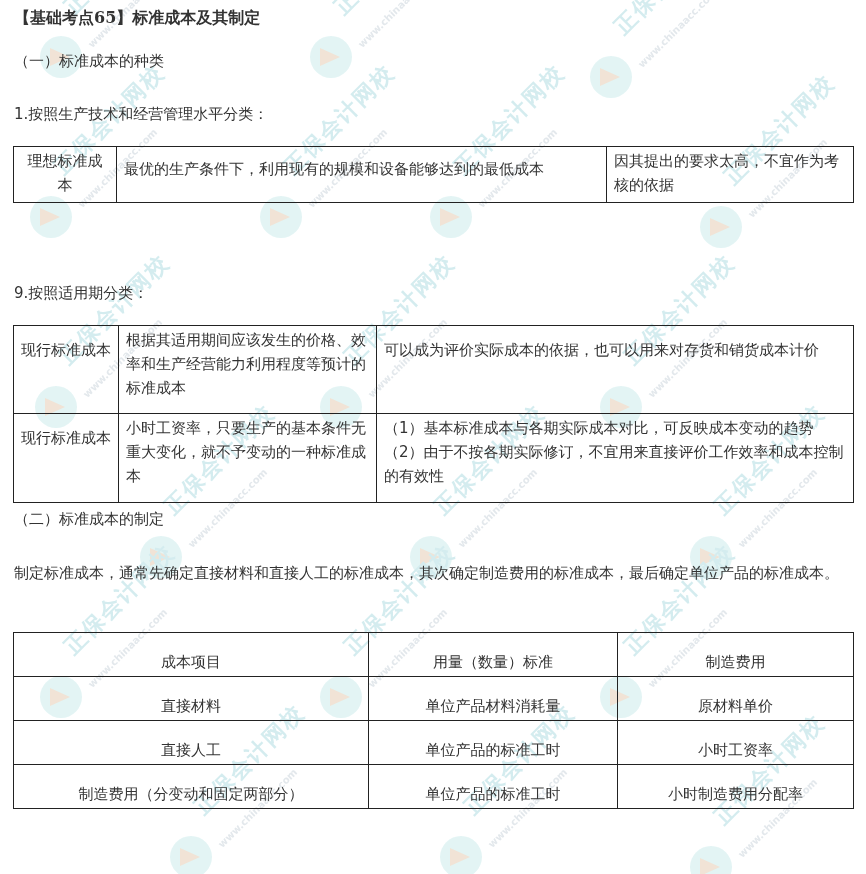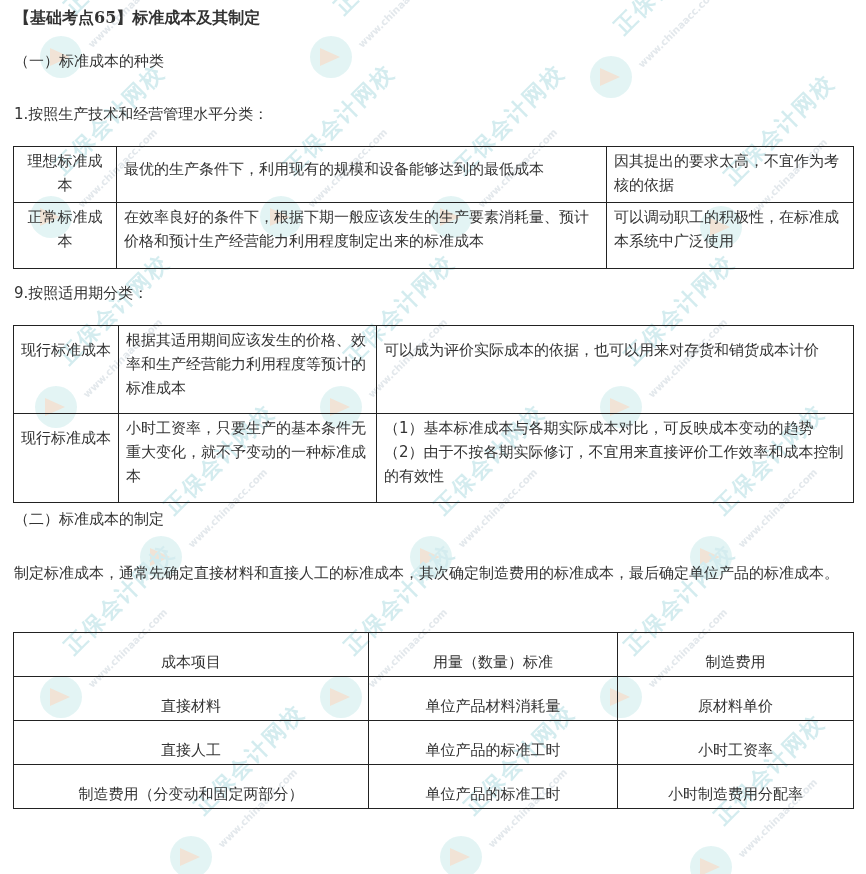--- a/index.html
+++ b/index.html
@@ -161,25 +161,20 @@
         <col style="width:103px">
         <col style="width:490px">
         <col style="width:247px">
       </colgroup>
     <tbody>
         <tr>
       <td class="c">理想标准成本</td>
       <td style="vertical-align:middle;padding-bottom:14px">最优的生产条件下，利用现有的规模和设备能够达到的最低成本</td>
       <td>因其提出的要求太高，不宜作为考核的依据</td>
     </tr>
-    <tr>
-      <td class="c">正常标准成本</td>
-      <td>在效率良好的条件下，根据下期一般应该发生的生产要素消耗量、预计价格和预计生产经营能力利用程度制定出来的标准成本</td>
-      <td>可以调动职工的积极性，在标准成本系统中广泛使用</td>
-    </tr>
   </tbody>
     </table>
 
   <div class="para" style="top:284px">9.按照适用期分类：</div>
 
   <table id="t2">
     <colgroup>
         <col style="width:105px">
         <col style="width:258px">
         <col style="width:477px">

